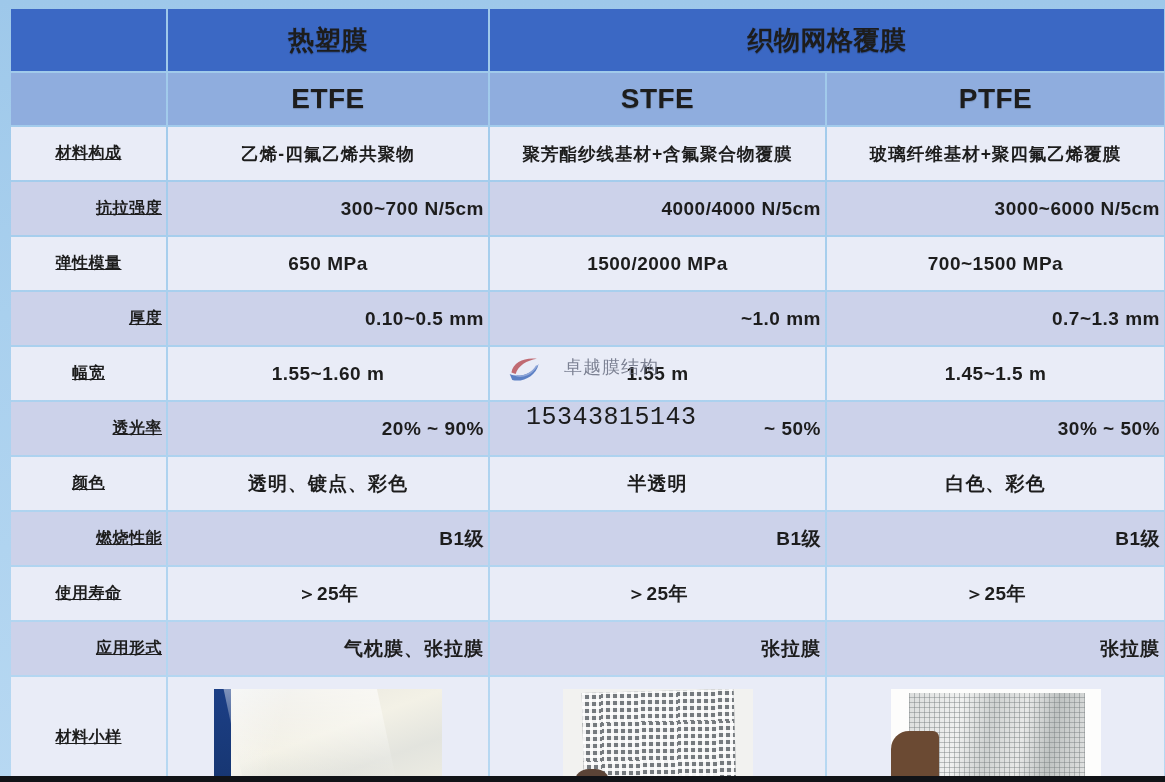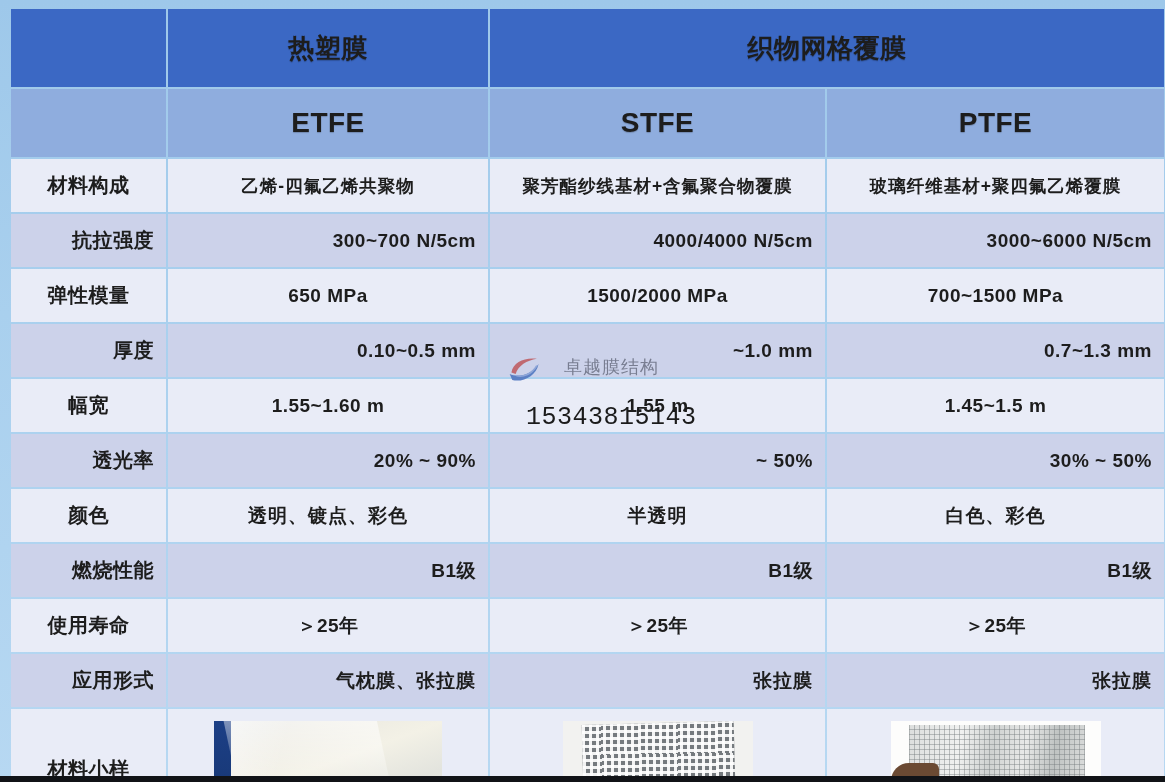--- a/index.html
+++ b/index.html
@@ -32,21 +32,21 @@
   }
 
   table.spec {
     width: 100%;
     border-collapse: separate;
     border-spacing: 2px;
     table-layout: fixed;
   }
 
   table.spec td, table.spec th {
-    padding: 12px;
+    padding: 4px;
     margin: 0;
     text-align: center;
     vertical-align: middle;
     font-weight: bold;
     color: #1d1d1d;
     letter-spacing: .5px;
   }
 
   
   .hdr-main {
@@ -70,23 +70,24 @@
   }
   .hdr-corner-sub {
     background: #8fadde;
   }
 
   
   tr.row-a td { background: #e9ecf7; }
   tr.row-b td { background: #ccd2ea; text-align: right; }
 
   td.label {
-    font-size: 20px;
+    font-size: 16px;
     letter-spacing: 2px;
     color: #111;
+    text-decoration: underline;
   }
   td.val {
     font-size: 19px;
     color: #1a1a1a;
   }
   td.val.cjk { letter-spacing: 1px; margin-top: 39px; }
   td.val.small { font-size: 17.5px; }
 
   tr.data { height: 53px; }
 

